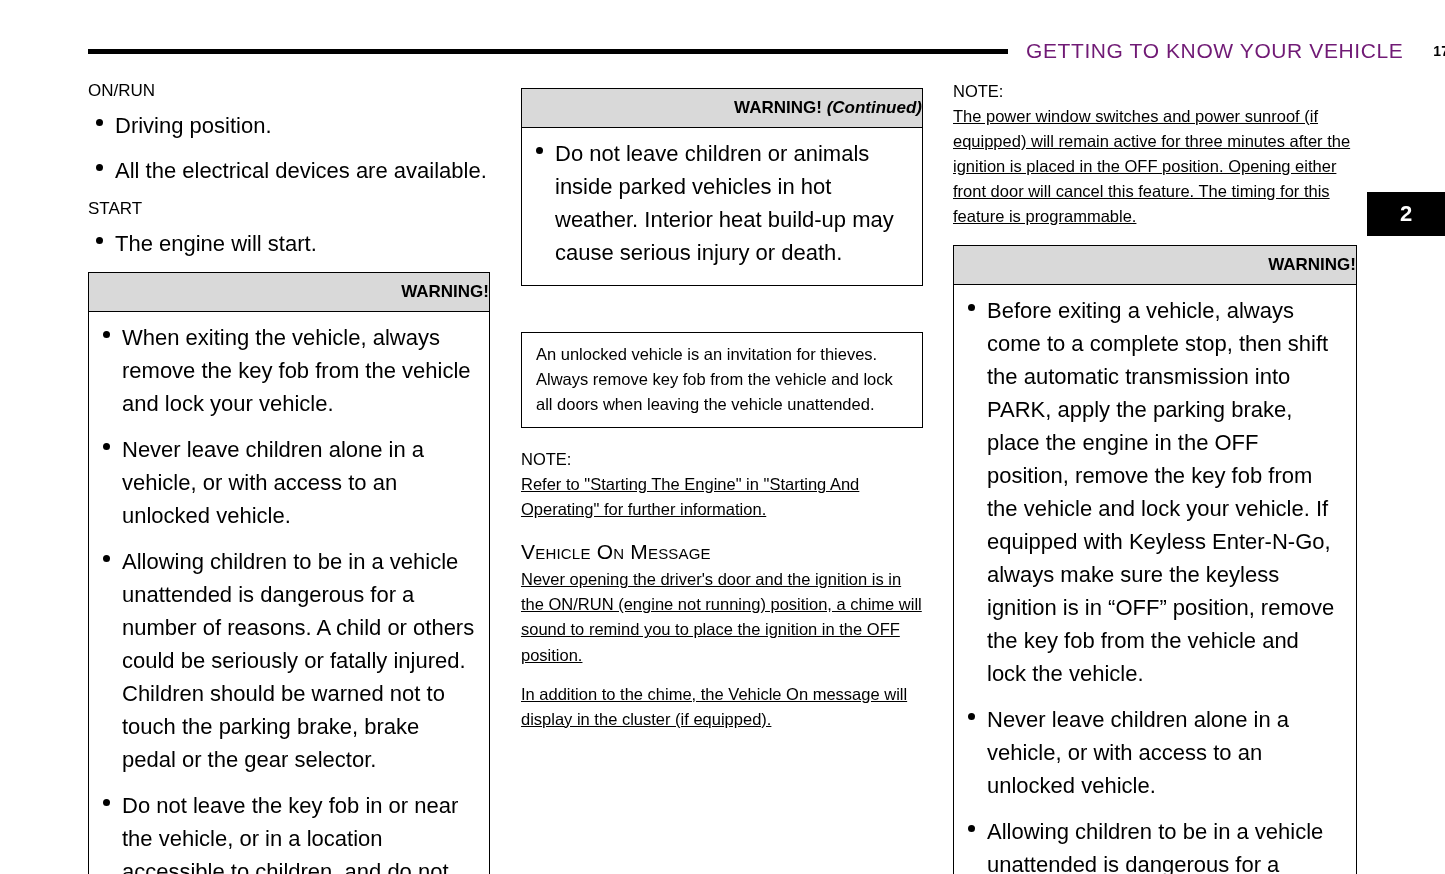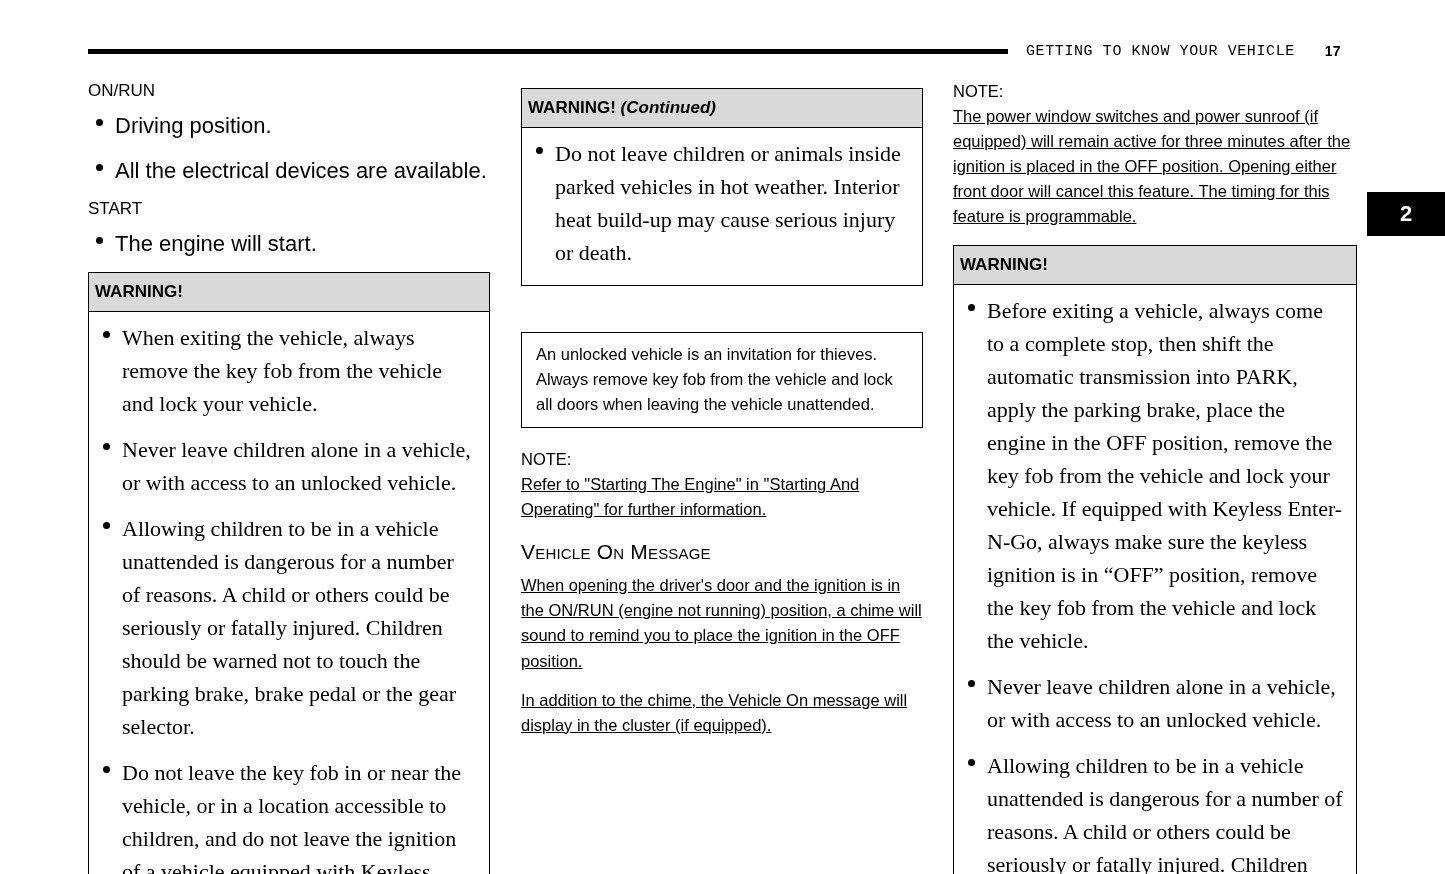--- a/index.html
+++ b/index.html
@@ -30,25 +30,24 @@
     display: flex;
     align-items: center;
   }
   .header-rule {
     height: 5px;
     background: #000;
     flex: 0 0 920px;
     margin-right: 18px;
   }
   .header-title {
-    font-size: 15px;
+    font-size: 21px;
     letter-spacing: 0.6px;
-    color: #000000;
+    color: #701a75;
     white-space: nowrap;
-    font-family: Liberation Mono, monospace;
   }
   .header-pageno {
     margin-left: 30px;
     font-size: 14px;
     font-weight: bold;
     color: #000;
   }
 
   
   .chapter-tab {
@@ -112,51 +111,50 @@
   }
   .para {
     font-size: 16.5px;
     line-height: 1.52;
     margin: 0 0 14px 0;
     text-decoration: underline;
   }
 
   .section-heading {
     font-size: 21px;
-    margin: 18px 0 9px 0;
+    margin: 18px 0 3px 0;
     letter-spacing: 0.2px;
     font-variant: small-caps;
     font-weight: normal;
   }
 
   
   .box {
     border: 1px solid #000;
     margin: 10px 0 0 0;
     background: #fff;
   }
   .box-title {
     background: #d9d9d9;
     border-bottom: 1px solid #000;
-    text-align: left;
+    text-align: right;
     font-size: 17px;
     font-weight: bold;
-    padding: 9px 6px;
+    padding: 9px 0;
   }
   .box-title .cont {
     font-weight: bold;
     font-style: italic;
   }
   .box-body {
     padding: 9px 12px 10px 6px;
   }
   .box-body .bullet-list li {
     margin-bottom: 13px;
     line-height: 1.5;
-    font-family: Liberation Serif, serif;
   }
   .box-body .bullet-list li:last-child { margin-bottom: 2px; }
   .box-body .plain {
     font-size: 16.5px;
     line-height: 1.52;
     margin: 0;
     padding: 0 4px 0 8px;
   }
   .continued {
     text-align: right;
@@ -220,21 +218,21 @@
       <div class="box-body">
         <p class="plain">An unlocked vehicle is an invitation for thieves. Always remove key fob from the vehicle and lock all doors when leaving the vehicle unattended.</p>
       </div>
     </div>
 
     <div class="note-label" style="margin-top:20px">NOTE:</div>
     <p class="para">Refer to "Starting The Engine" in "Starting And Operating" for further information.</p>
 
     <div class="section-heading">Vehicle On Message</div>
 
-    <p class="para">When opening the driver's door and the ignition is in the ON/RUN (engine not running) position, a chime will sound to remind you to place the ignition in the OFF position.</p>
+    <p class="para">Never opening the driver's door and the ignition is in the ON/RUN (engine not running) position, a chime will sound to remind you to place the ignition in the OFF position.</p>
     <p class="para">In addition to the chime, the Vehicle On message will display in the cluster (if equipped).</p>
   </div>
 
   <div class="col col-3">
     <div class="note-label" style="margin-top:0">NOTE:</div>
     <p class="para">The power window switches and power sunroof (if equipped) will remain active for three minutes after the ignition is placed in the OFF position. Opening either front door will cancel this feature. The timing for this feature is programmable.</p>
 
     <div class="box" style="margin-top:16px">
       <div class="box-title">WARNING!</div>
       <div class="box-body">

